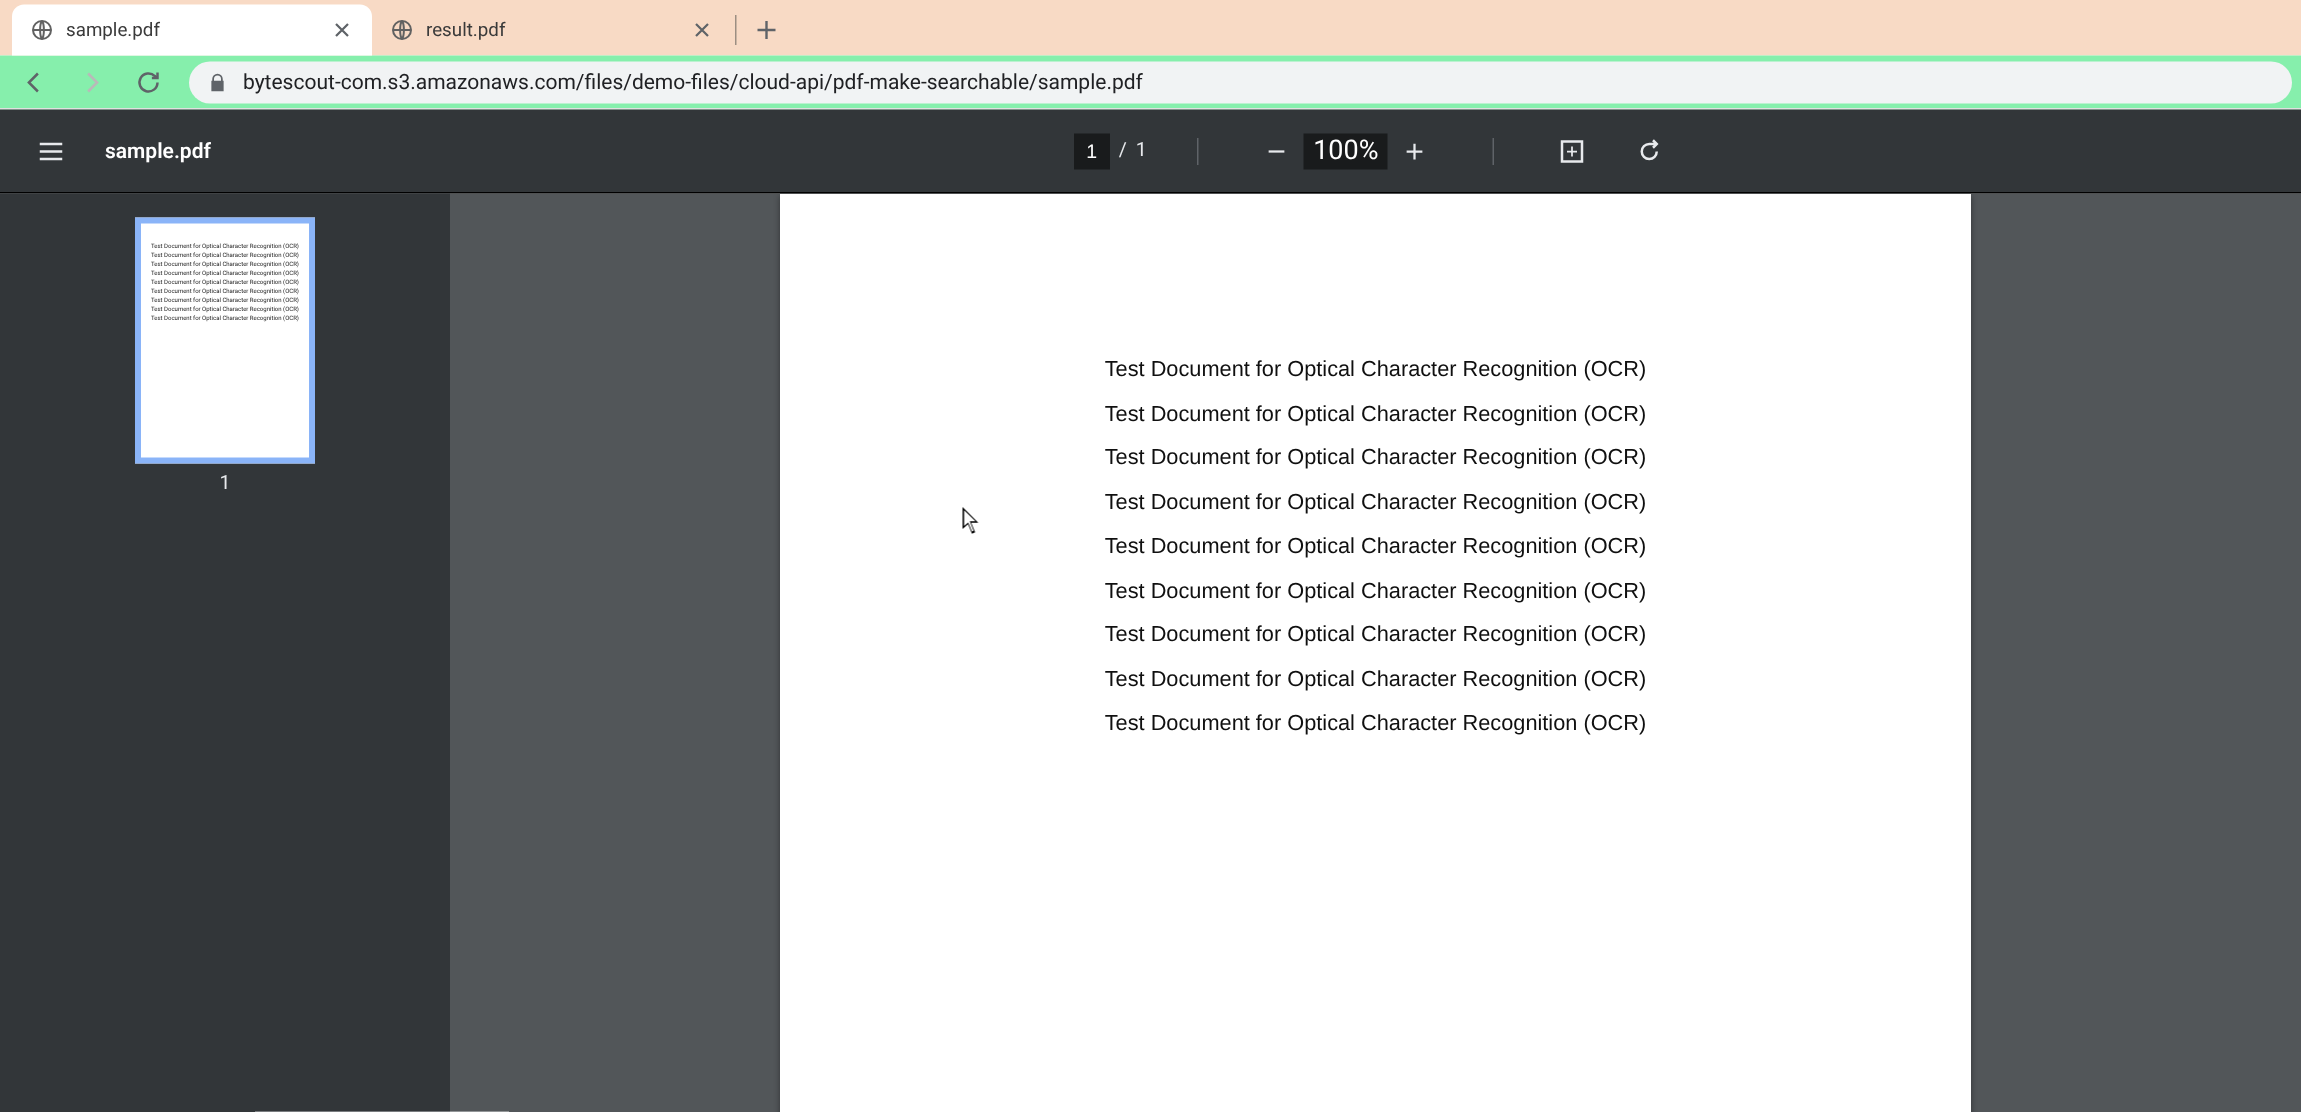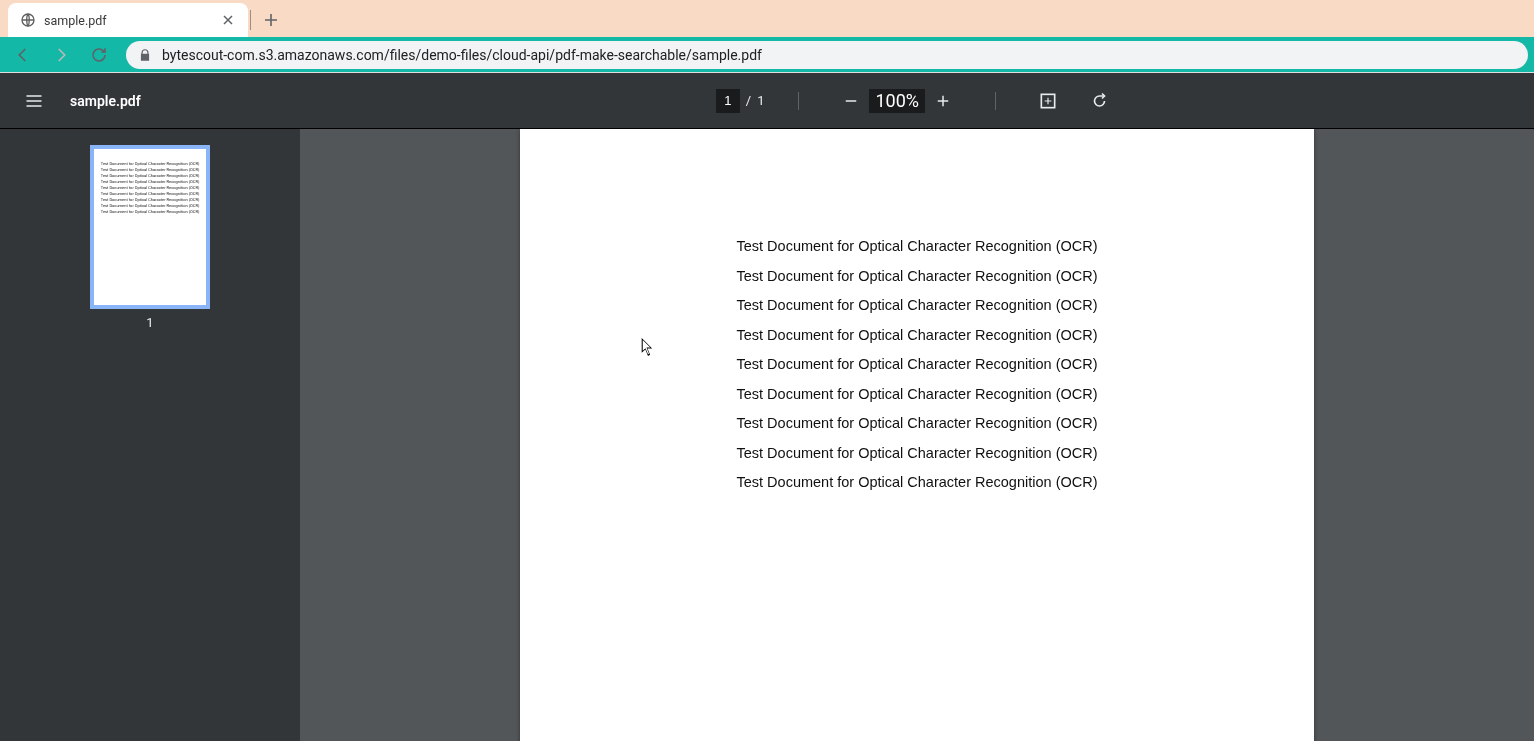--- a/index.html
+++ b/index.html
@@ -49,21 +49,21 @@
     width: 1px; height: 20px; background: #9c8e82; margin: 0 2px 7px 2px;
     align-self: flex-end;
   }
   .new-tab-btn {
     width: 28px; height: 28px; display:flex; align-items:center; justify-content:center;
     color:#5f6368; border-radius:50%; margin: 0 0 3px 4px;
   }
 
   .addr-bar {
     height: 36px;
-    background: #14b8a6;
+    background: #86efac;
     border-bottom: 1px solid #e0e0e0;
     display: flex;
     align-items: center;
     padding: 0 6px;
     gap: 4px;
   }
   .nav-btn {
     width: 34px; height: 32px; display:flex; align-items:center; justify-content:center;
     color:#5f6368; border-radius:50%;
   }
@@ -200,20 +200,34 @@
           <path d="M3 12h18M12 3c2.5 3 2.5 15 0 18M12 3c-2.5 3-2.5 15 0 18"></path>
         </svg>
     </span>
     <span class="title">sample.pdf</span>
     <span class="close">
       <svg width="10" height="10" viewBox="0 0 10 10" stroke="currentColor" stroke-width="1.5">
           <path d="M1 1 L9 9 M9 1 L1 9"></path>
         </svg>
     </span>
   </div>
+  <div class="tab">
+    <span class="fav">
+      <svg width="16" height="16" viewBox="0 0 24 24" fill="none" stroke="currentColor" stroke-width="2">
+          <circle cx="12" cy="12" r="9"></circle>
+          <path d="M3 12h18M12 3c2.5 3 2.5 15 0 18M12 3c-2.5 3-2.5 15 0 18"></path>
+        </svg>
+    </span>
+    <span class="title">result.pdf</span>
+    <span class="close">
+      <svg width="10" height="10" viewBox="0 0 10 10" stroke="currentColor" stroke-width="1.5">
+          <path d="M1 1 L9 9 M9 1 L1 9"></path>
+        </svg>
+    </span>
+  </div>
   <div class="tab-divider"></div>
   <div class="new-tab-btn">
     <svg width="14" height="14" viewBox="0 0 14 14" stroke="#5f6368" stroke-width="1.6">
         <path d="M7 1v12M1 7h12"></path>
       </svg>
   </div>
 </div>
 
 <div class="addr-bar">
   <div class="nav-btn">

